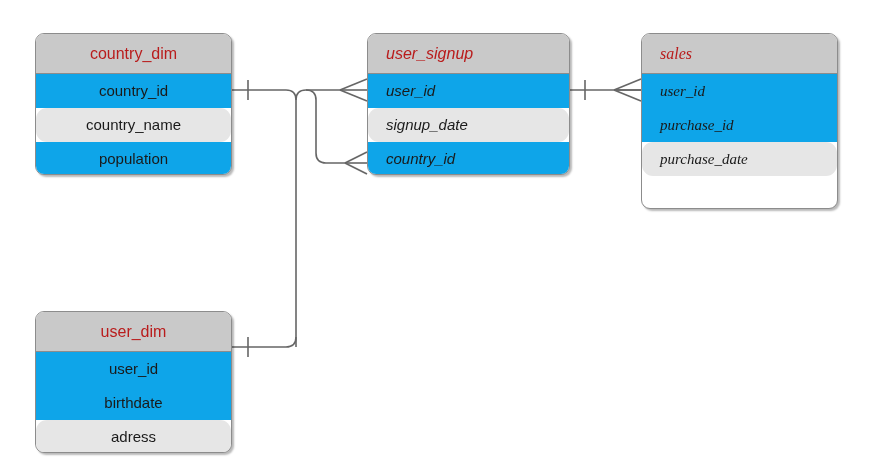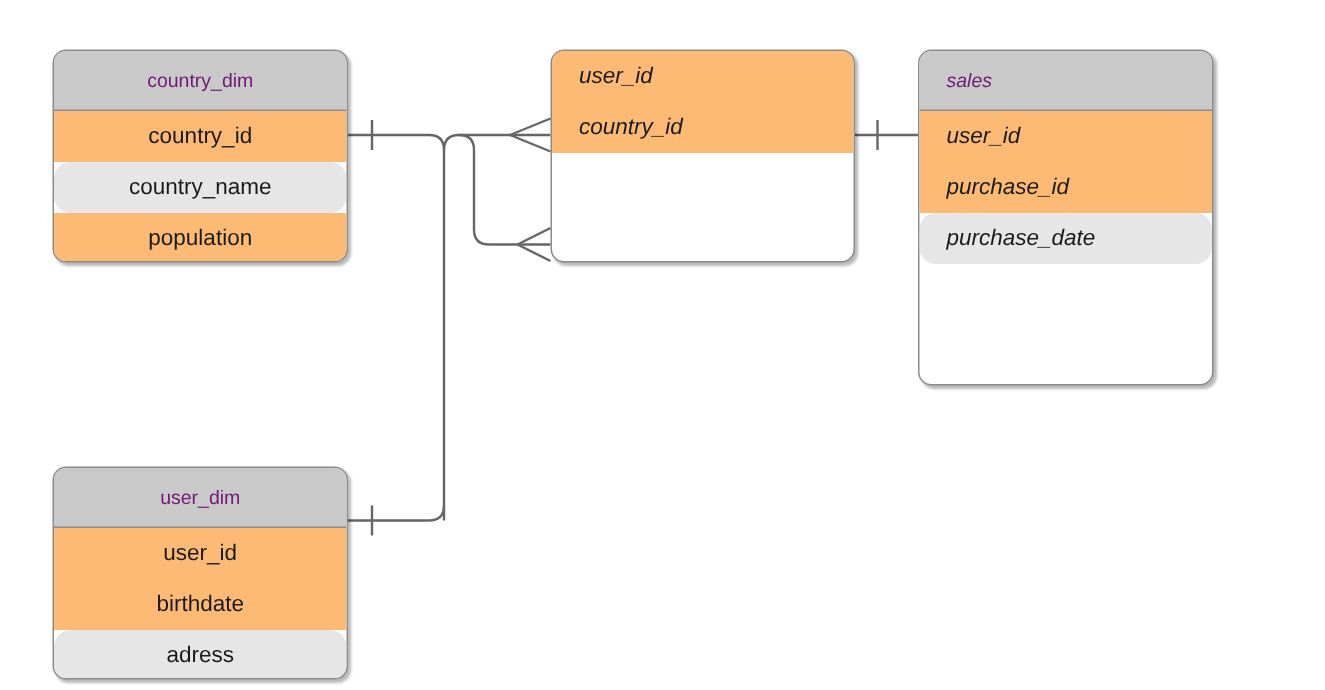--- a/index.html
+++ b/index.html
@@ -35,40 +35,40 @@
     box-shadow: 2px 2px 2px rgba(0,0,0,0.28);
     overflow: hidden;
     z-index: 3;
   }
   .entity-header {
     box-sizing: border-box;
     height: 40px;
     line-height: 40px;
     background: #c9c9c9;
     border-bottom: 1px solid #8c8c8c;
-    color: #701a75;
-    font-size: 13px;
+    color: #b91c1c;
+    font-size: 16px;
     white-space: nowrap;
     overflow: hidden;
   }
   .attr-row {
     box-sizing: border-box;
     height: 34px;
     line-height: 34px;
     color: #1a1a1a;
     font-size: 15px;
     white-space: nowrap;
     overflow: hidden;
   }
   .attr-row.shaded {
     background: #e6e6e6;
     border-radius: 11px;
   }
   .attr-row.plain {
-    background: #fdba74;
+    background: #0ea5e9;
   }
   
   .style-center .entity-header,
   .style-center .attr-row {
     text-align: center;
     font-style: normal;
     padding: 0 8px;
   }
   
   .style-left .entity-header,
@@ -122,25 +122,27 @@
   </svg>
 
   <div class="entity style-center" style="left:35px; top:33px; width:197px; height:142px;">
     <div class="entity-header">country_dim</div>
     <div class="attr-row plain">country_id</div>
     <div class="attr-row shaded">country_name</div>
     <div class="attr-row plain">population</div>
   </div>
 
   <div class="entity style-left" style="left:367px; top:33px; width:203px; height:142px;">
+    <div class="entity-header">user_signup</div>
     <div class="attr-row plain">user_id</div>
+    <div class="attr-row shaded">signup_date</div>
     <div class="attr-row plain">country_id</div>
   </div>
 
-  <div class="entity style-left" style="left:612px; top:33px; width:197px; height:224px;">
+  <div class="entity style-left" style="left:641px; top:33px; width:197px; height:176px;font-family:Liberation Serif, serif;">
     <div class="entity-header">sales</div>
     <div class="attr-row plain">user_id</div>
     <div class="attr-row plain">purchase_id</div>
     <div class="attr-row shaded">purchase_date</div>
   </div>
 
   <div class="entity style-center" style="left:35px; top:288px; width:197px; height:142px;margin-top:23px;">
     <div class="entity-header">user_dim</div>
     <div class="attr-row plain">user_id</div>
     <div class="attr-row plain">birthdate</div>

